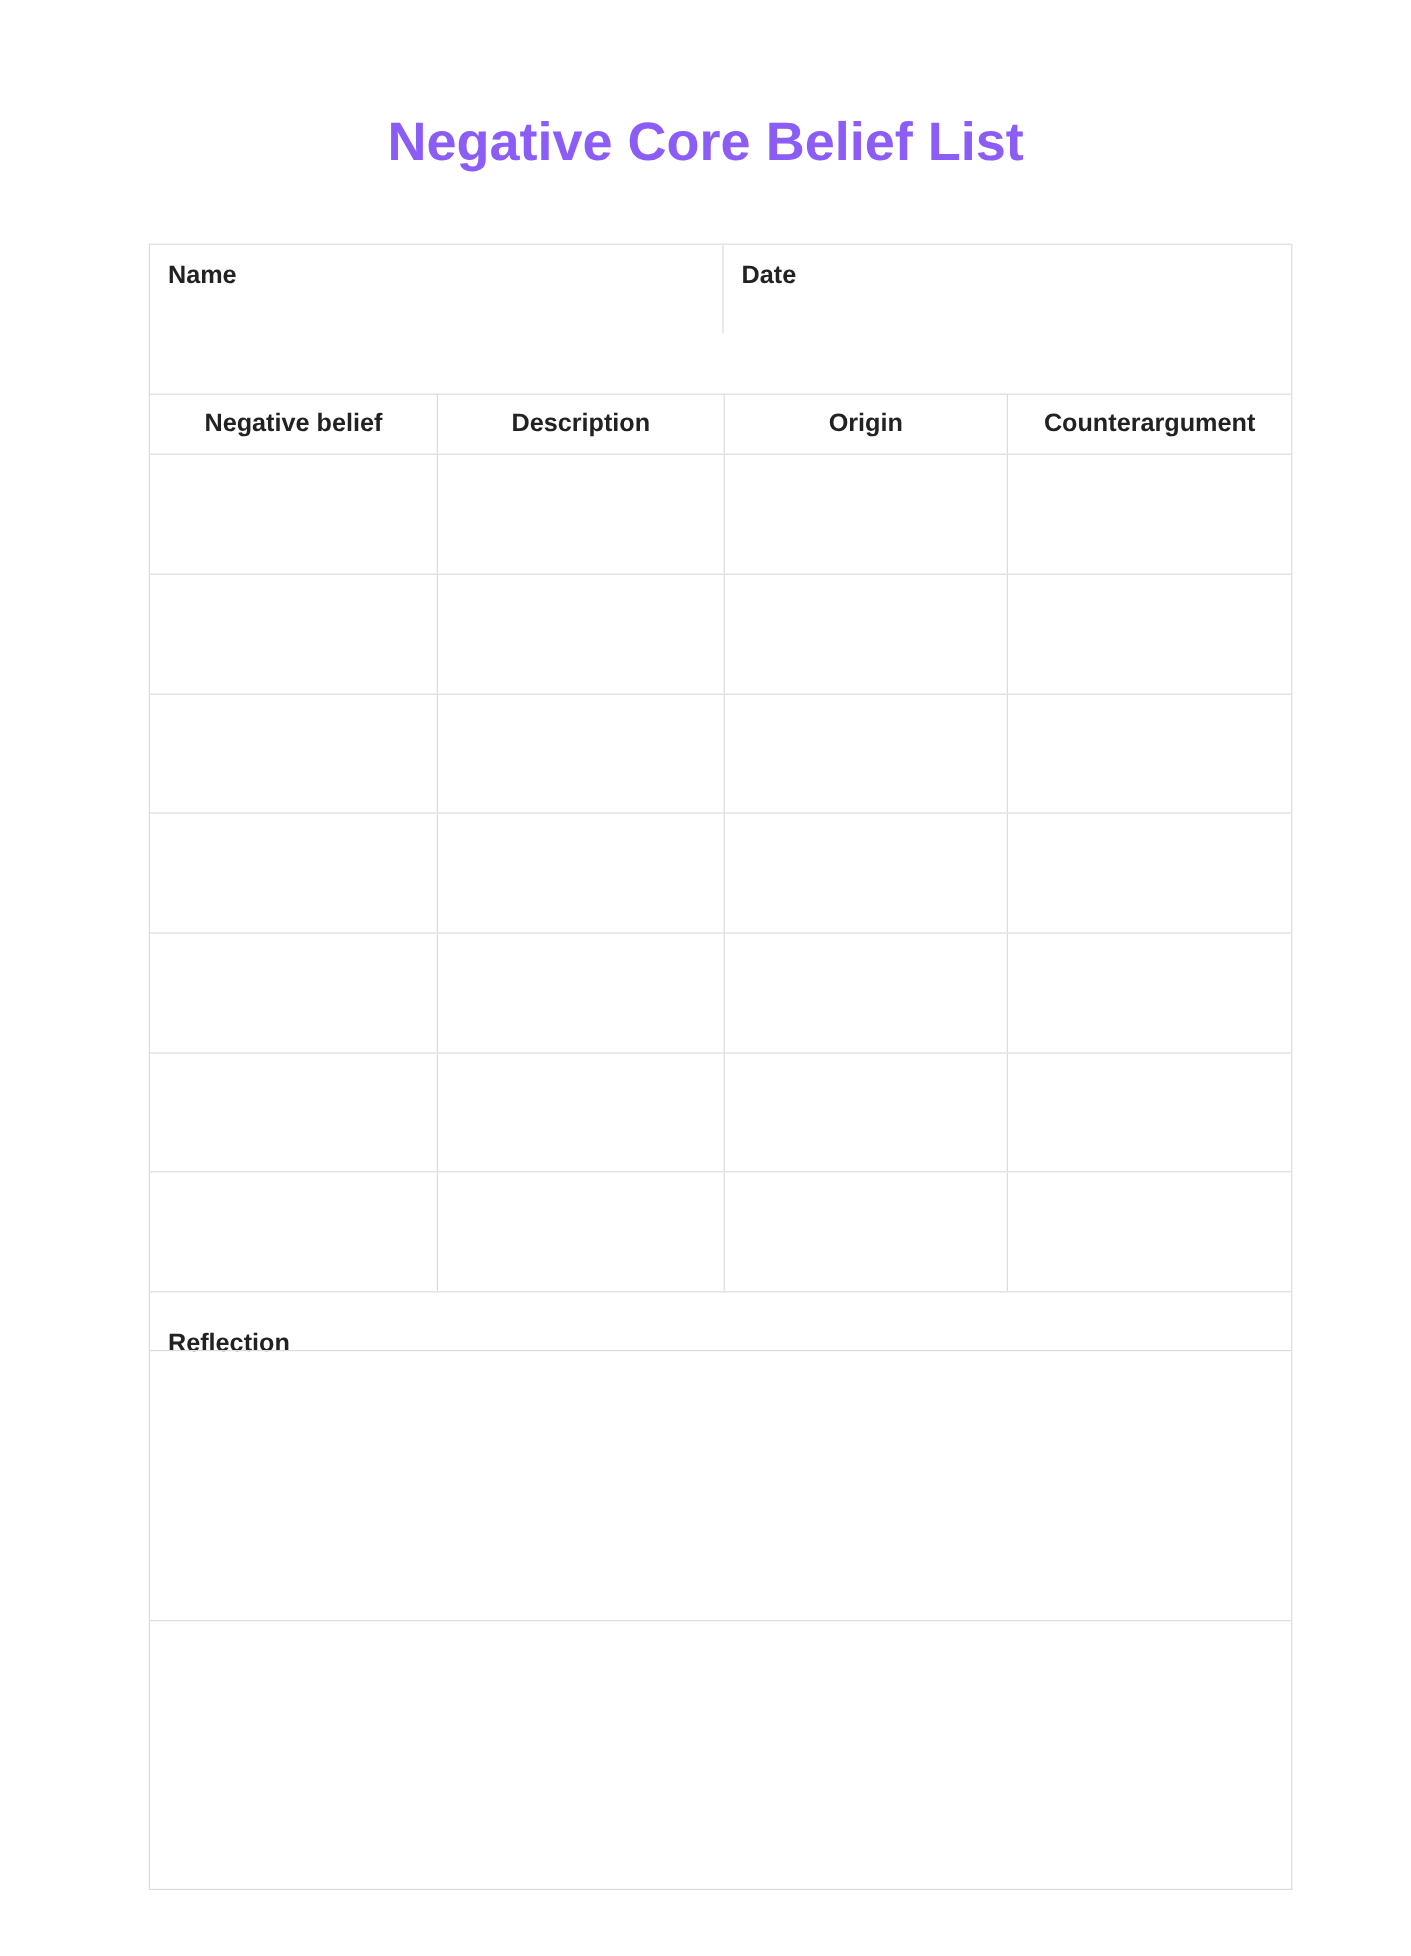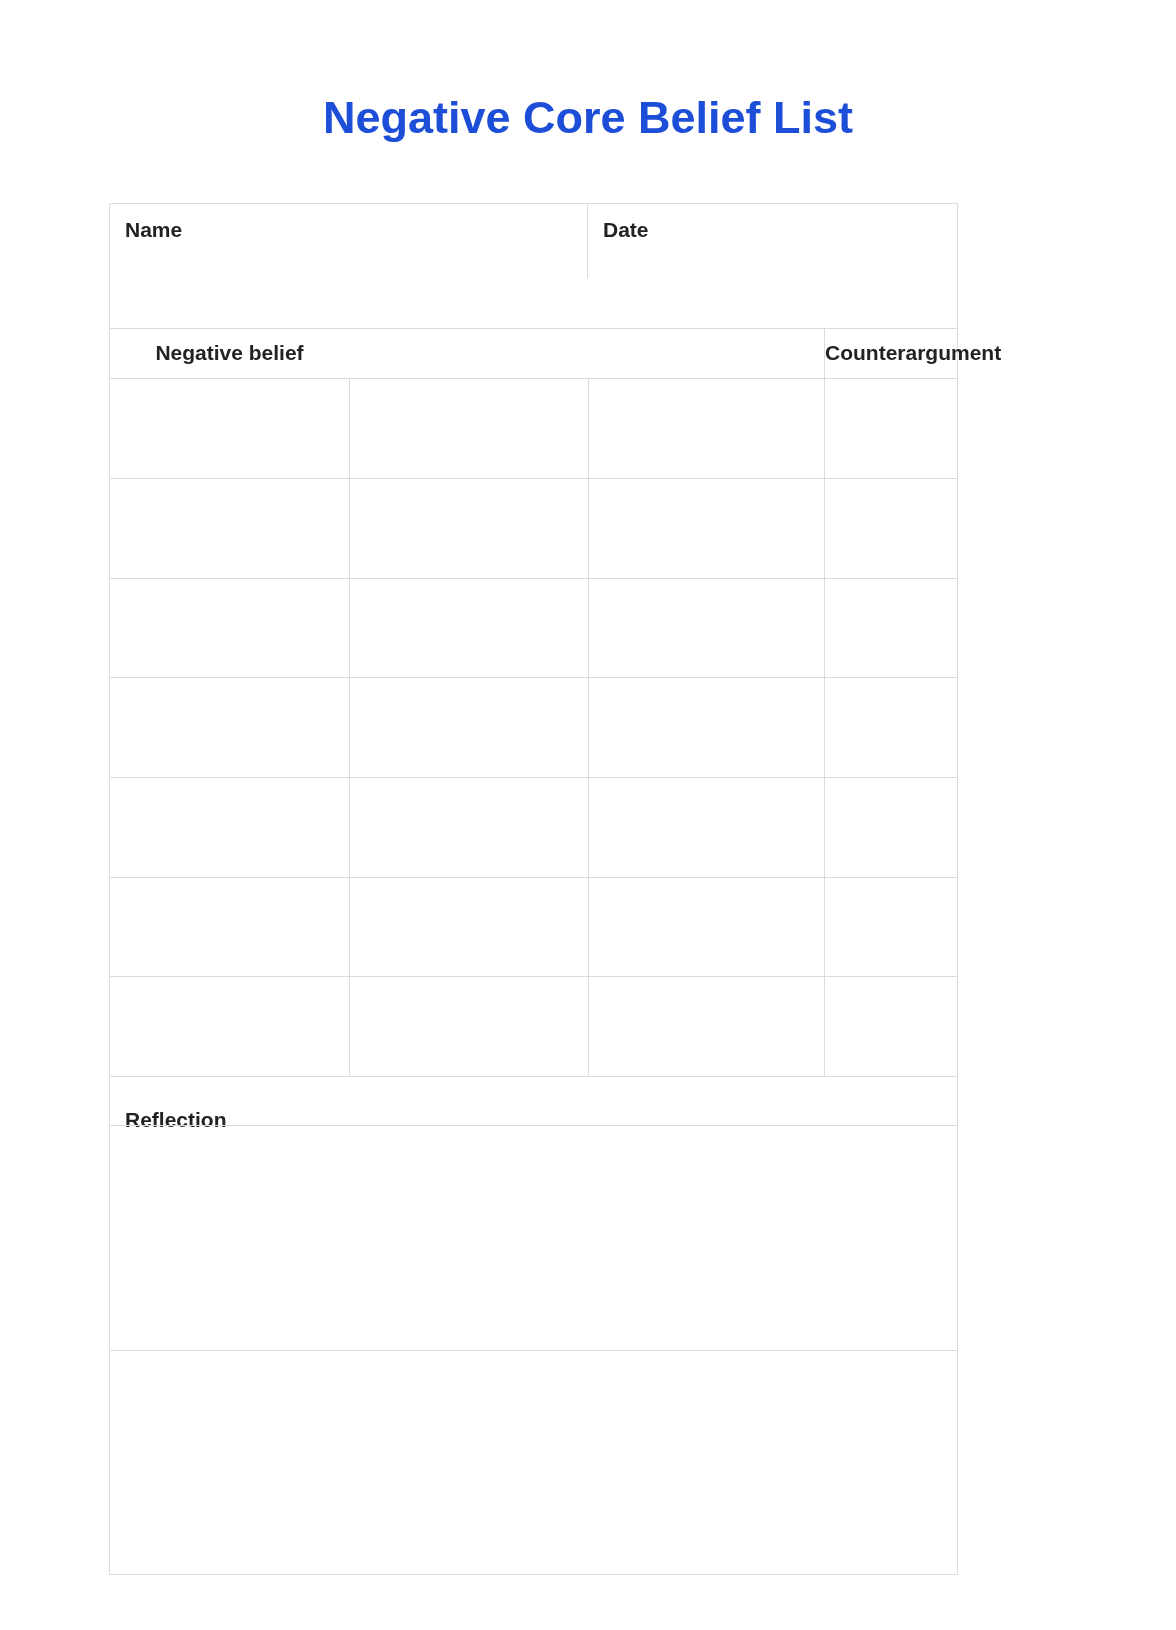--- a/index.html
+++ b/index.html
@@ -3,24 +3,24 @@
 <meta charset="utf-8">
 <style>
   html, body { margin: 0; padding: 0; background: #ffffff; }
   body {
     width: 1176px; height: 1630px; position: relative; overflow: hidden;
     font-family: "Liberation Sans", sans-serif; color: #222222;
   }
   .title {
     position: absolute; left: 0; top: 92px; width: 1176px;
     text-align: center; font-size: 45px; font-weight: bold;
-    color: #1d4ed8; letter-spacing: 0px;
+    color: #8b5cf6; letter-spacing: 0px;
   }
   .sheet {
-    position: absolute; left: 109px; top: 203px; width: 849px; height: 1372px;
+    position: absolute; left: 124px; top: 203px; width: 953px; height: 1372px;
     border: 1.5px solid #dcdcdc; box-sizing: border-box;
   }
   .row { position: absolute; left: 0; width: 100%; box-sizing: border-box; border-top: 1.5px solid #dcdcdc; }
   .row.first { border-top: none; }
   .cell { position: absolute; top: 0; bottom: 0; box-sizing: border-box; }
   .cell + .cell { border-left: 1.5px solid #dcdcdc; }
   .lbl { font-size: 21px; font-weight: bold; color: #222; position: absolute; left: 15px; top: 14px; }
   .hdr { font-size: 21px; font-weight: bold; color: #222; width: 100%; text-align: center; position: absolute; top: 12px; left: 0; }
   .q { font-size: 21px; color: #222; position: absolute; left: 15px; top: 13px; }
   .field { position: absolute; left: 15px; right: 15px; bottom: 8px; height: 24px; background: transparent; }
@@ -40,20 +40,26 @@
     <div class="cell" style="left:477px;right:0;text-align:center;">
       <span class="lbl">Date</span>
       <span class="field"></span>
     </div>
   </div>
 
 
   <div class="row" style="top:124px;height:50px;">
     <div class="cell" style="left:0;width:239px;">
       <span class="hdr">Negative belief</span>
+    </div>
+    <div class="cell" style="left:239px;width:239px;">
+      <span class="hdr">Description</span>
+    </div>
+    <div class="cell" style="left:478px;width:236px;">
+      <span class="hdr">Origin</span>
     </div>
     <div class="cell" style="left:714px;right:0;">
       <span class="hdr">Counterargument</span>
     </div>
   </div>
 
   <div class="row" style="top:174px;height:100px;">
     <div class="cell" style="left:0;width:239px;"></div>
     <div class="cell" style="left:239px;width:239px;"></div>
     <div class="cell" style="left:478px;width:236px;"></div>

